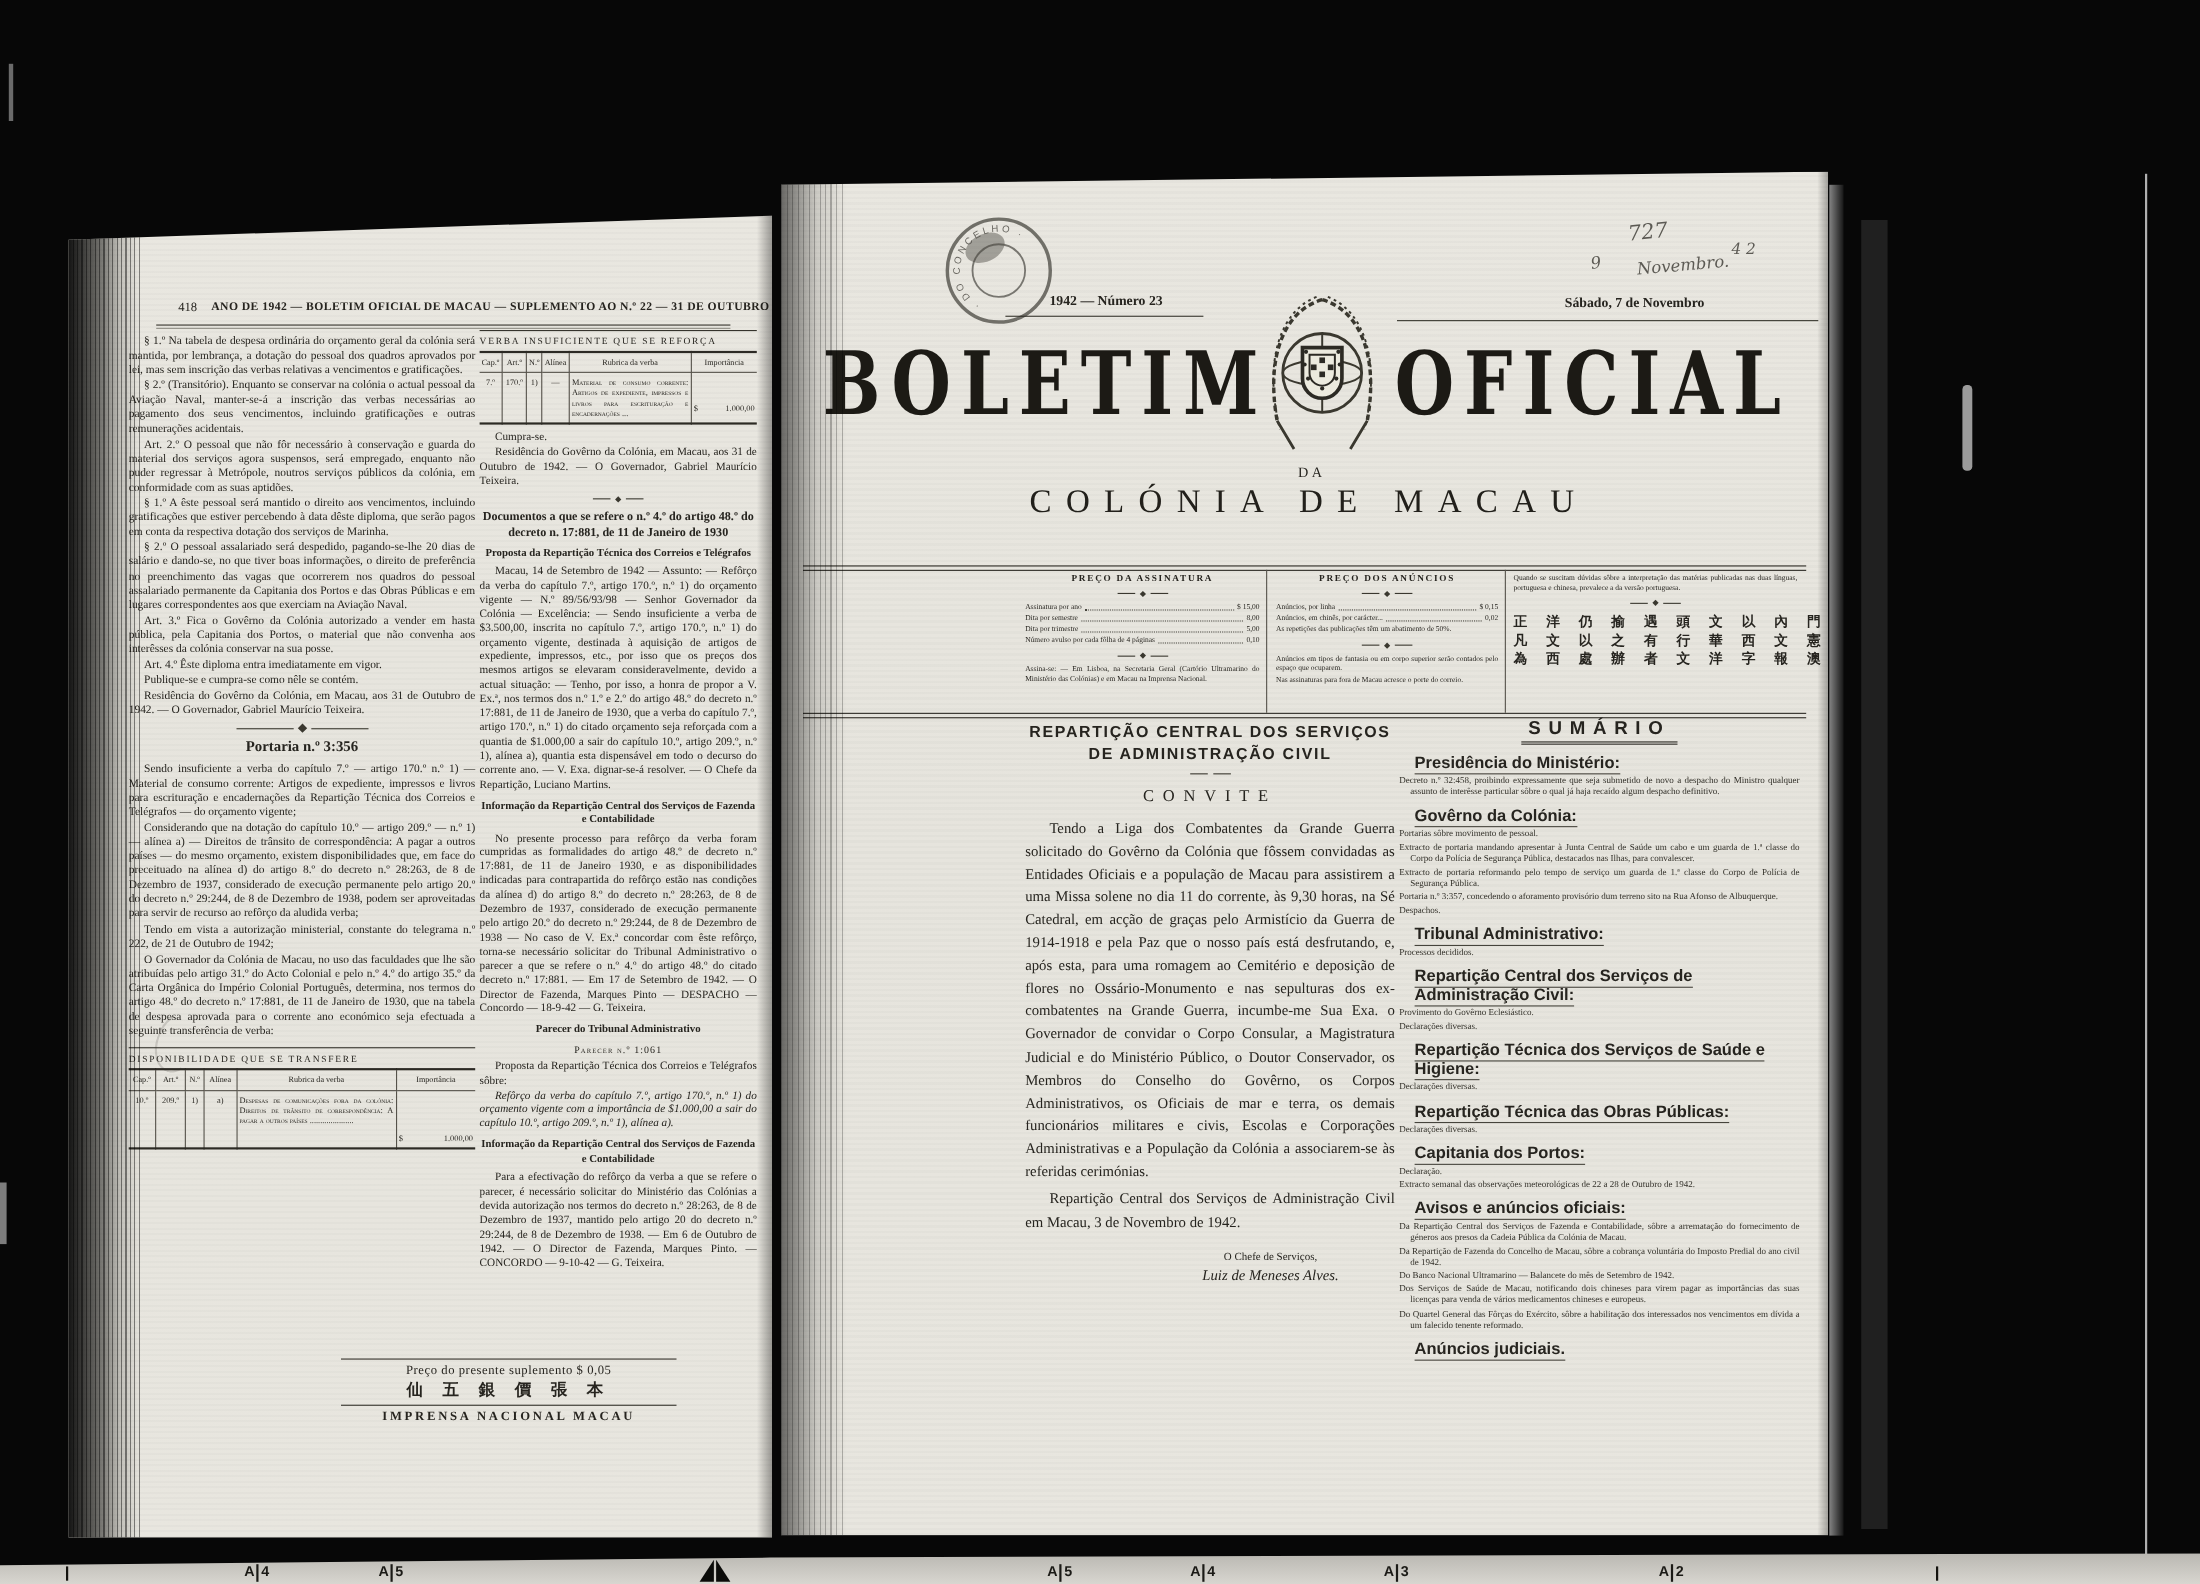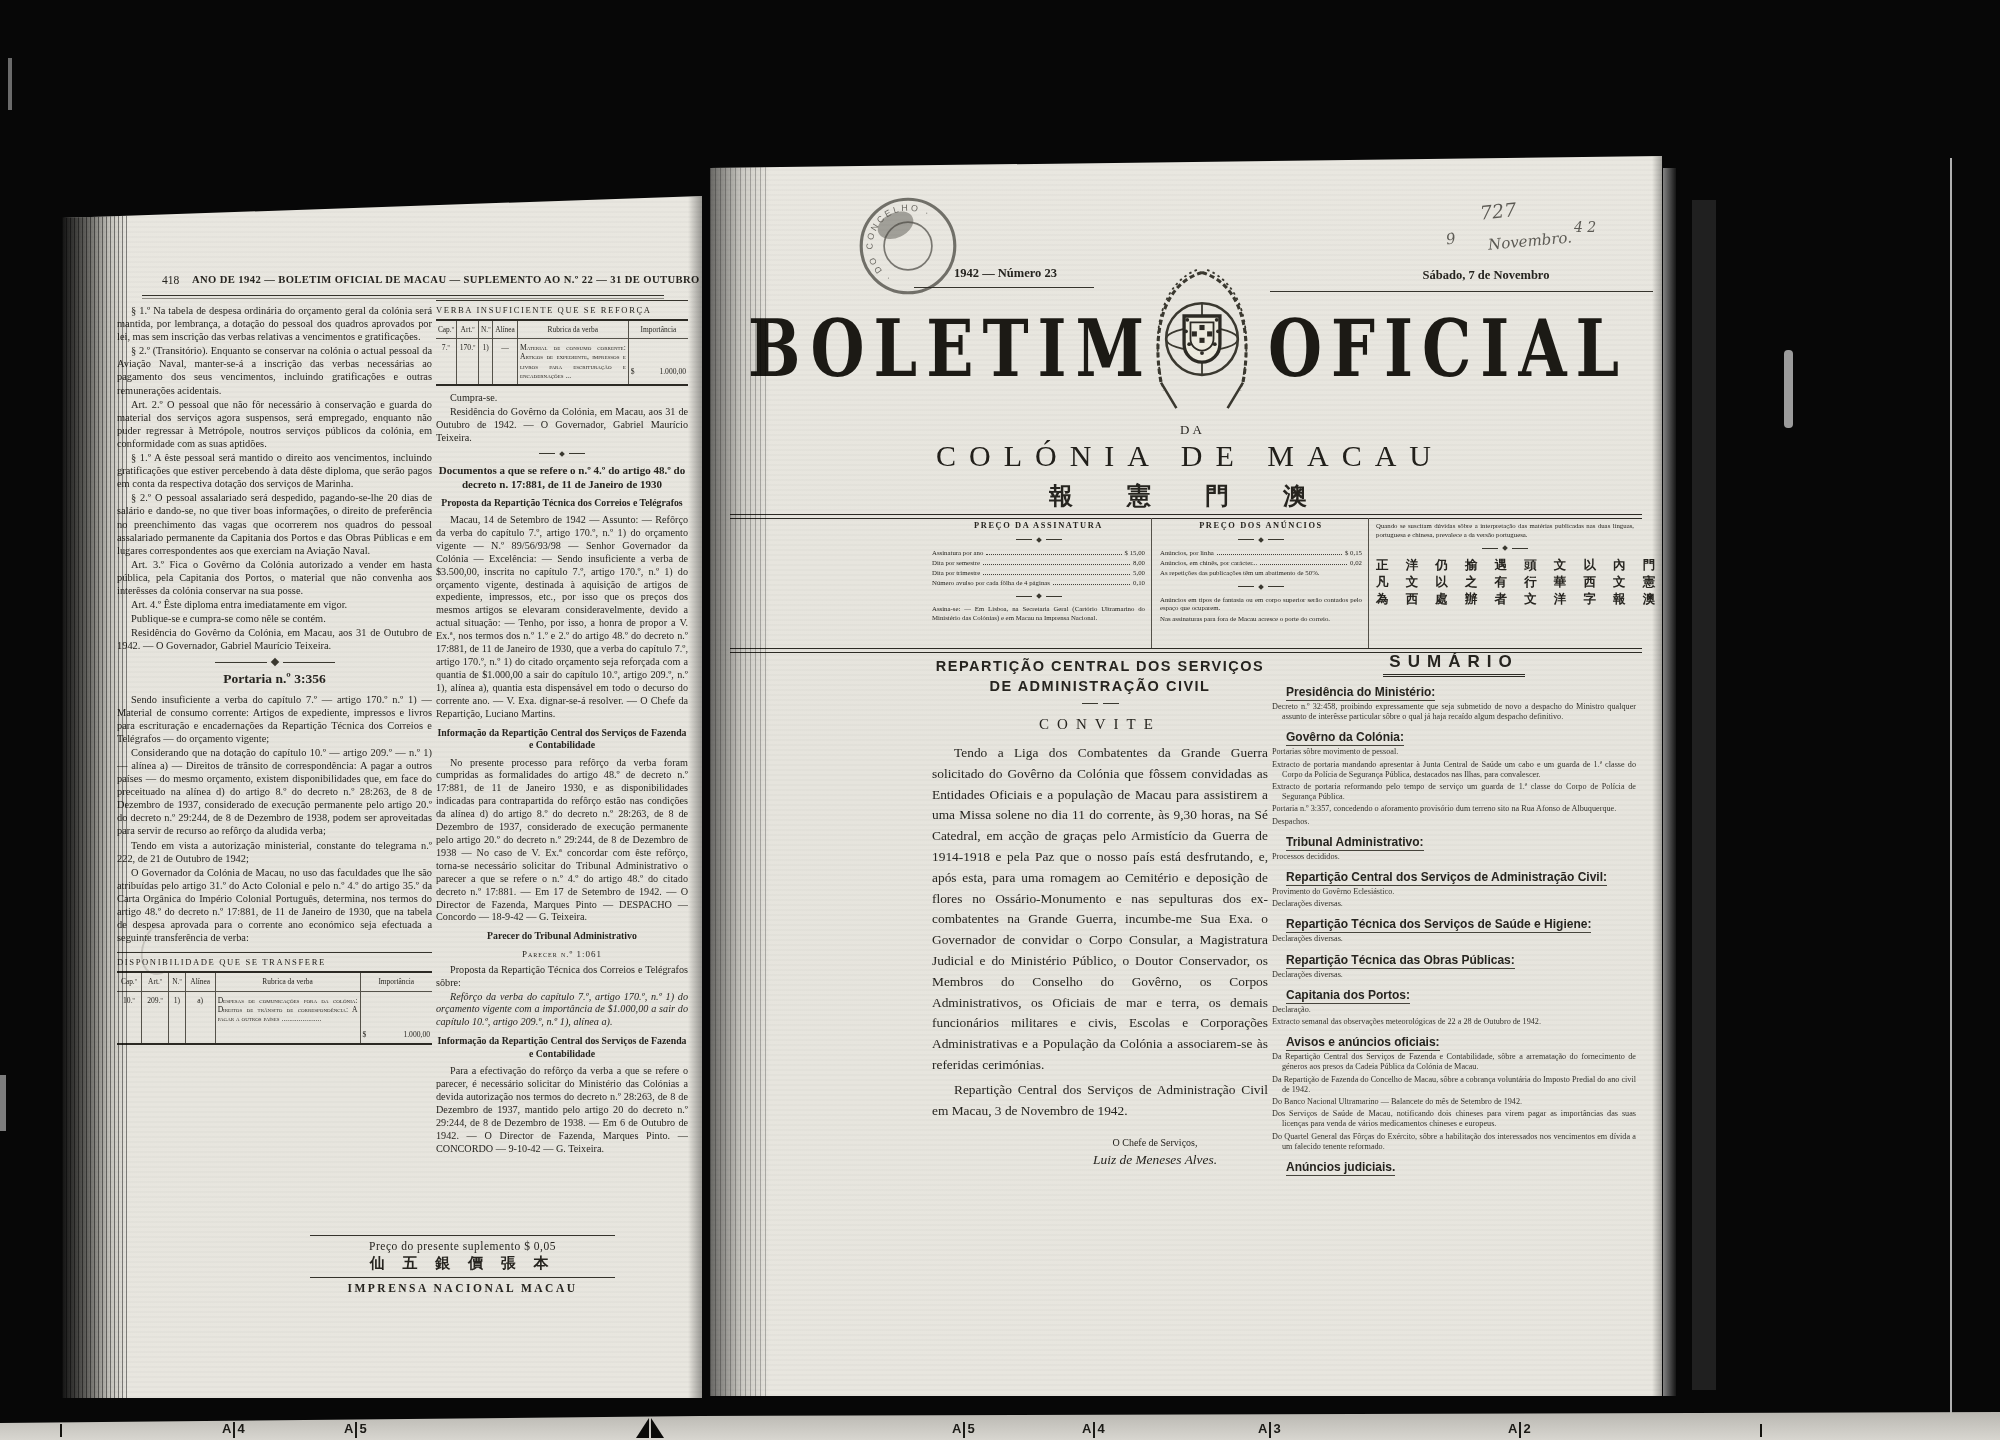--- a/index.html
+++ b/index.html
@@ -150,21 +150,21 @@
     font-size:14.5px;line-height:20px;letter-spacing:1.5px;}
   .ca-conv{text-align:center;font-size:15px;letter-spacing:8px;margin:12px 0 10px;}
   .ca-p{font-size:13.4px;line-height:20.8px;text-align:justify;text-indent:22px;margin:0 0 4px;}
   .ca-sig1{margin-top:16px;text-align:center;padding-left:110px;font-size:10px;}
   .ca-sig2{text-align:center;padding-left:110px;font-size:13.4px;font-style:italic;margin-top:4px;}
 
   #rp-su{position:absolute;left:562px;top:496px;width:364px;}
   .su-t{text-align:center;font-family:"Liberation Sans",sans-serif;font-weight:bold;
     font-size:17px;letter-spacing:7px;}
   .su-t span{display:inline-block;border-bottom:3px double #2c2a24;padding:0 6px 2px;}
-  .su-h{font-family:"Liberation Sans",sans-serif;font-weight:bold;font-size:12px;
+  .su-h{font-family:"Liberation Sans",sans-serif;font-weight:bold;font-size:15px;
     margin:8px 0 3px 14px;}
   .su-h span{border-bottom:1px solid #46443c;padding-bottom:1px;}
   .su-i{font-size:8.2px;line-height:10.2px;text-align:justify;margin:0 0 2px;
     padding-left:10px;text-indent:-10px;color:#33312a;}
 
   .faint-arc{position:absolute;left:80px;top:728px;width:34px;height:52px;
     border:2px solid rgba(60,58,50,.18);border-radius:50%;
     border-right-color:transparent;border-top-color:transparent;transform:rotate(20deg);}
 </style>
 </head>
@@ -340,21 +340,20 @@
       <circle cx="37.5" cy="52" r="1.5"></circle>
         <circle cx="62.5" cy="52" r="1.5"></circle>
       <circle cx="40" cy="62" r="1.5"></circle>
         <circle cx="60" cy="62" r="1.5"></circle>
       <circle cx="50" cy="69" r="1.5"></circle>
     </g>
   </svg>
   <div class="mast" id="mast-r">OFICIAL</div>
   <div class="mast-da">DA</div>
   <div class="mast-sub">COLÓNIA DE MACAU</div>
-  <div class="mast-cn">報 憲 門 澳</div>
 
   <div class="pr-topline"></div>
   <div class="pr-botline"></div>
   <div class="pr-sep" id="pr-sep1"></div>
   <div class="pr-sep" id="pr-sep2"></div>
 
   <div class="pbox" id="pb1">
     <div class="pbox-t">PREÇO DA ASSINATURA</div>
     <div class="orn small">
         <i class="ln"></i>

